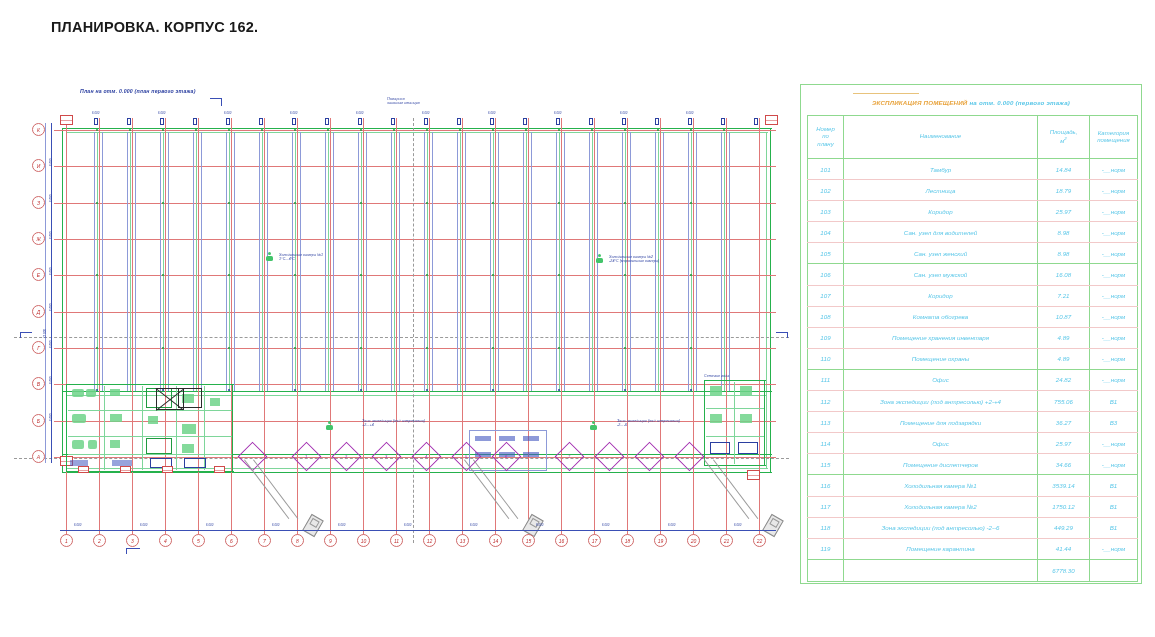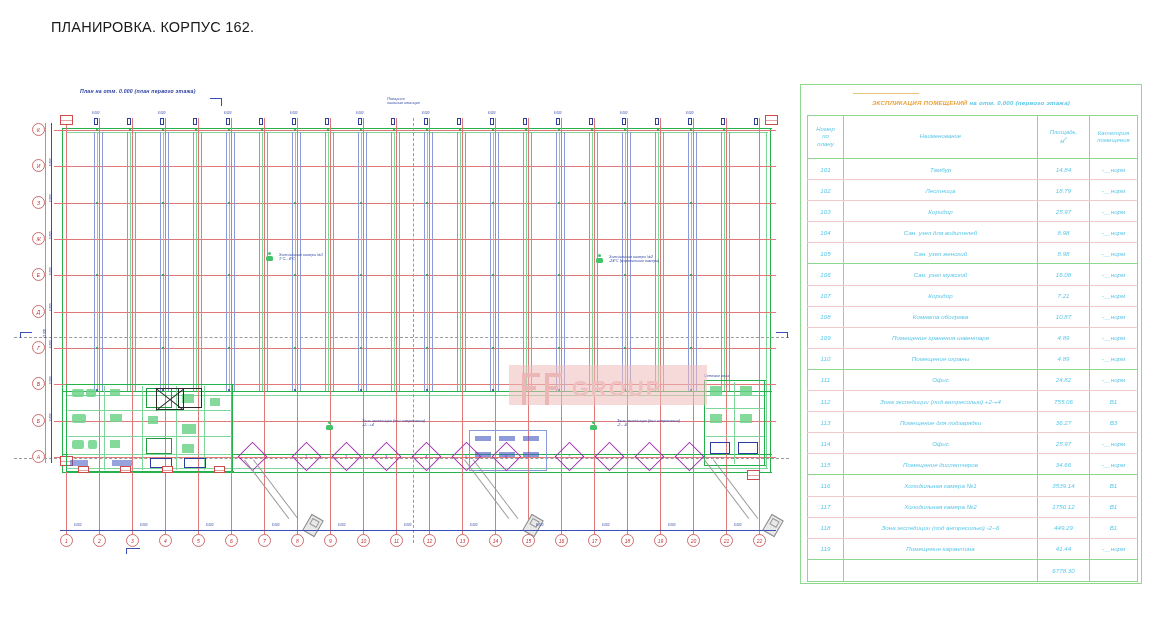--- a/index.html
+++ b/index.html
@@ -3,21 +3,21 @@
 <meta charset="utf-8">
 <style>
   html,body{margin:0;padding:0;}
   body{
     width:1155px;height:637px;background:#ffffff;
     font-family:"Liberation Sans",sans-serif;
     overflow:hidden;position:relative;
   }
   .page-title{
     position:absolute;left:51px;top:19px;
-    font-size:14.5px;font-weight:normal;color:#1a1a1a;
+    font-size:14.5px;font-weight:bold;color:#1a1a1a;
     letter-spacing:.2px;white-space:nowrap;
   }
 
   
   .drawing{
     position:absolute;left:14px;top:78px;width:780px;height:548px;
     background:#fff;overflow:hidden;
   }
   .dwg-caption{
     position:absolute;left:66px;top:10px;font-size:5.2px;font-style:italic;
@@ -612,32 +612,20 @@
   </div>
   <div style="position:absolute;left:196px;top:20px;">
     <div class="ln ln-blue" style="left:0;top:0;width:12px;height:.8px;"></div>
     <div class="ln ln-blue" style="left:11px;top:0;width:.8px;height:8px;"></div>
   </div>
   <div style="position:absolute;left:762px;top:254px;">
     <div class="ln ln-blue" style="left:0;top:0;width:12px;height:.8px;"></div>
     <div class="ln ln-blue" style="left:11px;top:0;width:.8px;height:6px;"></div>
   </div>
 
-  <div class="watermark">
-    <div class="wm-bar"></div>
-    <div class="wm-mark">
-      <span style="left:0;top:4px;width:4px;height:32px;"></span>
-      <span style="left:0;top:4px;width:18px;height:4px;"></span>
-      <span style="left:0;top:17px;width:14px;height:4px;"></span>
-      <span style="left:23px;top:4px;width:4px;height:32px;"></span>
-      <span style="left:23px;top:4px;width:17px;height:4px;"></span>
-      <span style="left:23px;top:17px;width:13px;height:4px;"></span>
-    </div>
-    <div class="wm-text">GROUP</div>
-  </div>
 
 </div>
 
 <div class="schedule">
   <div class="title-rule"></div>
   <div class="sched-title">
     <span>ЭКСПЛИКАЦИЯ ПОМЕЩЕНИЙ</span>
     <span class="sub">на отм. 0.000 (первого этажа)</span>
   </div>
 

